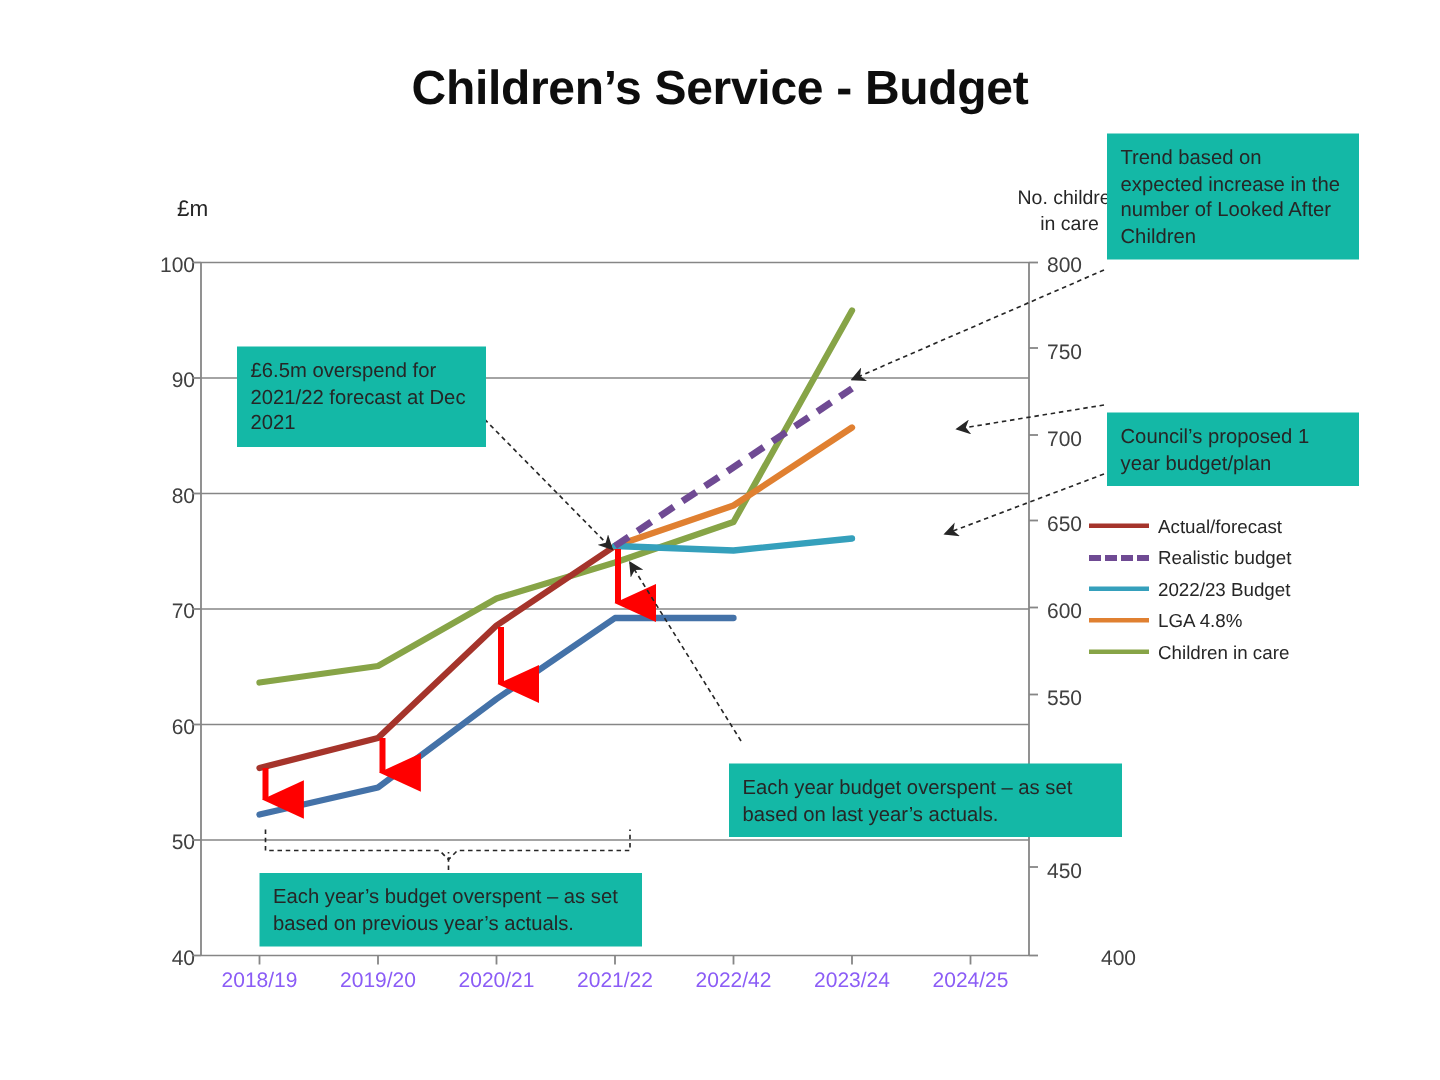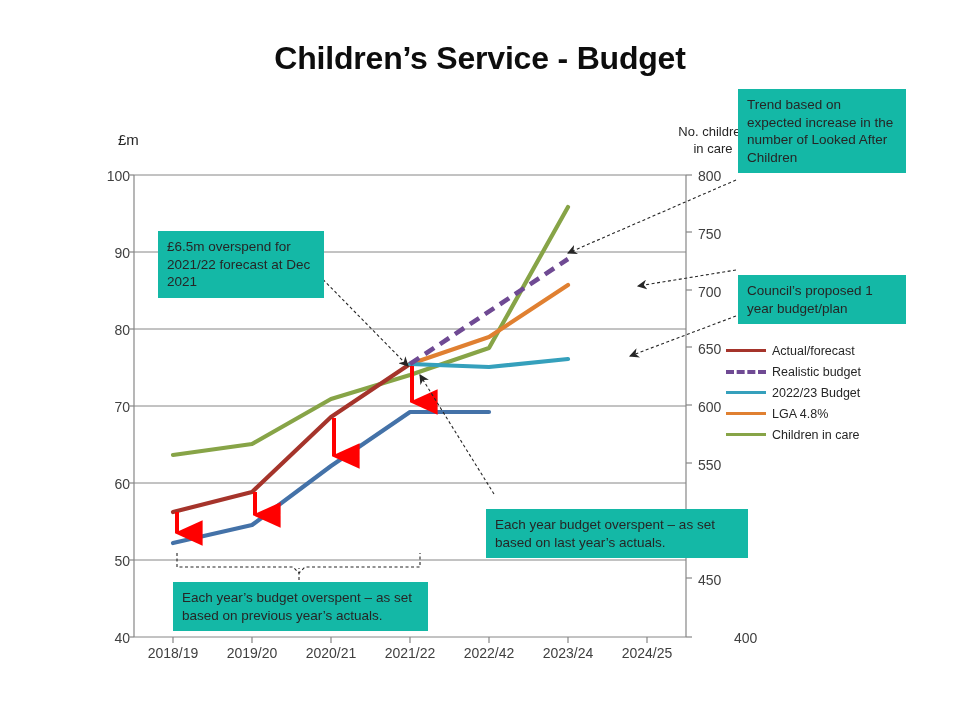--- a/index.html
+++ b/index.html
@@ -11,21 +11,21 @@
     font-size:32px;font-weight:bold;color:#0d0d0d;letter-spacing:-0.2px;
     font-family:"Liberation Sans",sans-serif;
   }
 
   .axis-cap{position:absolute;font-size:15px;color:#262626;}
   #ylabel-left{left:118px;top:131px;}
   #ylabel-right{left:665px;top:123px;width:96px;text-align:center;line-height:17px;font-size:13px;}
 
   .tick-label{position:absolute;font-size:14px;color:#404040;text-align:right;width:34px;}
   .tick-label-right{position:absolute;font-size:14px;color:#404040;text-align:left;width:40px;}
-  .xtick-label{position:absolute;font-size:14px;color:#404040;text-align:center;width:90px;top:645px;}
+  .xtick-label{position:absolute;font-size:14px;color:#8b5cf6;text-align:center;width:90px;top:645px;}
 
   .callout{
     position:absolute;background:#14b8a6;color:#262626;
     font-size:13.5px;line-height:17.5px;padding:7px 9px;box-sizing:border-box;
   }
   #callout-overspend{left:158px;top:207px;width:166px;margin-top:24px;}
   #callout-trend{left:738px;top:89px;width:168px;}
   #callout-lga{left:738px;top:182px;width:168px;}
   #callout-council{left:738px;top:275px;width:168px;}
   #callout-eachyear-lower{left:173px;top:582px;width:255px;}

